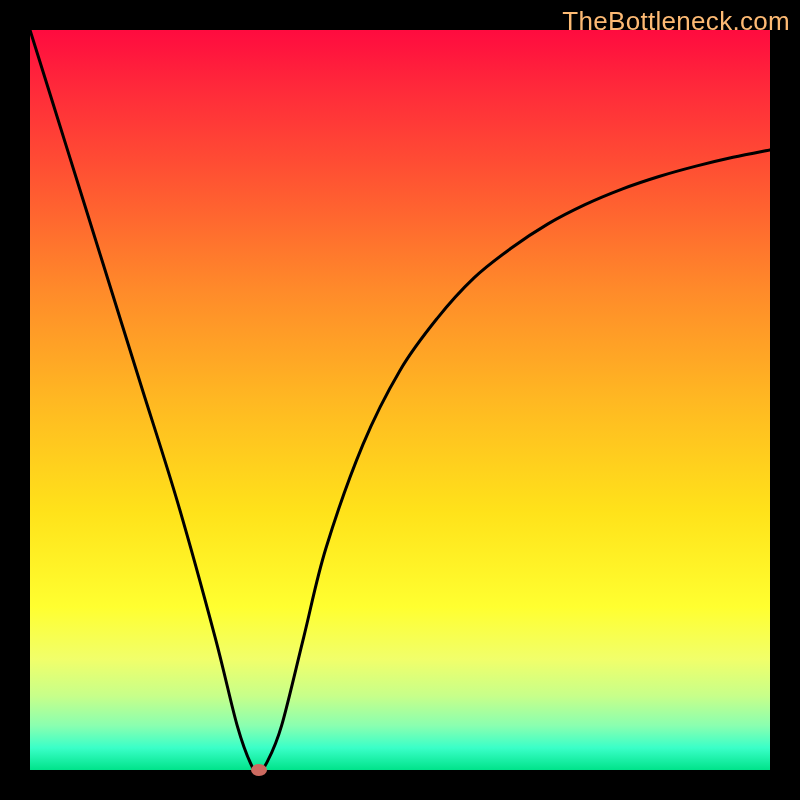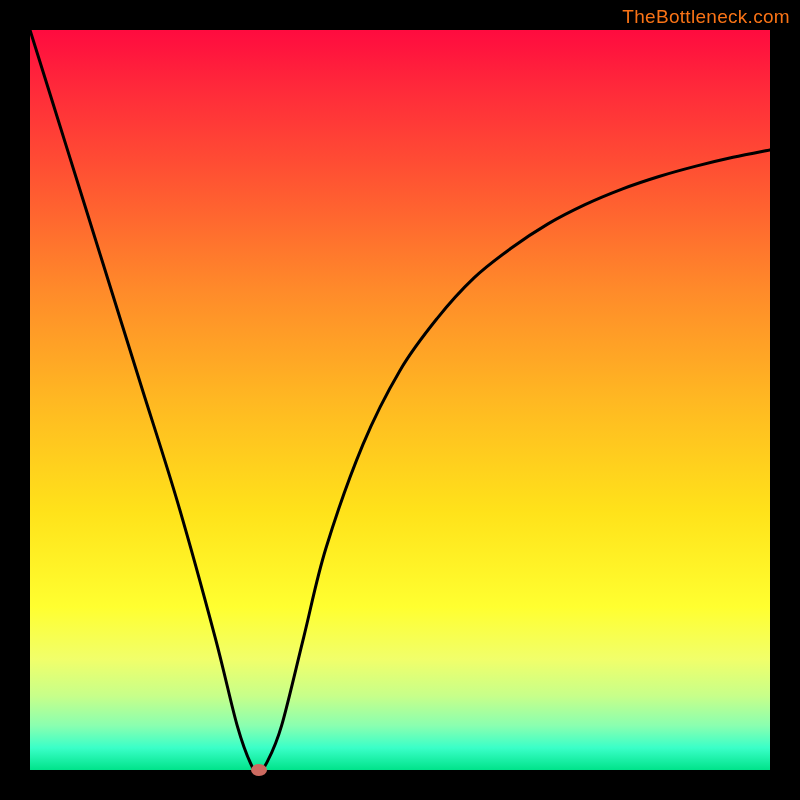--- a/index.html
+++ b/index.html
@@ -35,22 +35,22 @@
       #c7ff8a 90%,
       #8affb0 94%,
       #3affc8 97%,
       #00e38a 100%
     );
   }
   .watermark {
     position: absolute;
     top: 6px;
     right: 10px;
-    color: #f97316;
-    font-size: 19px;
+    color: #fdba74;
+    font-size: 26px;
     letter-spacing: 0.3px;
     font-weight: 500;
     user-select: none;
   }
   svg.curve {
     position: absolute;
     left: 0;
     top: 0;
     width: 740px;
     height: 740px;

